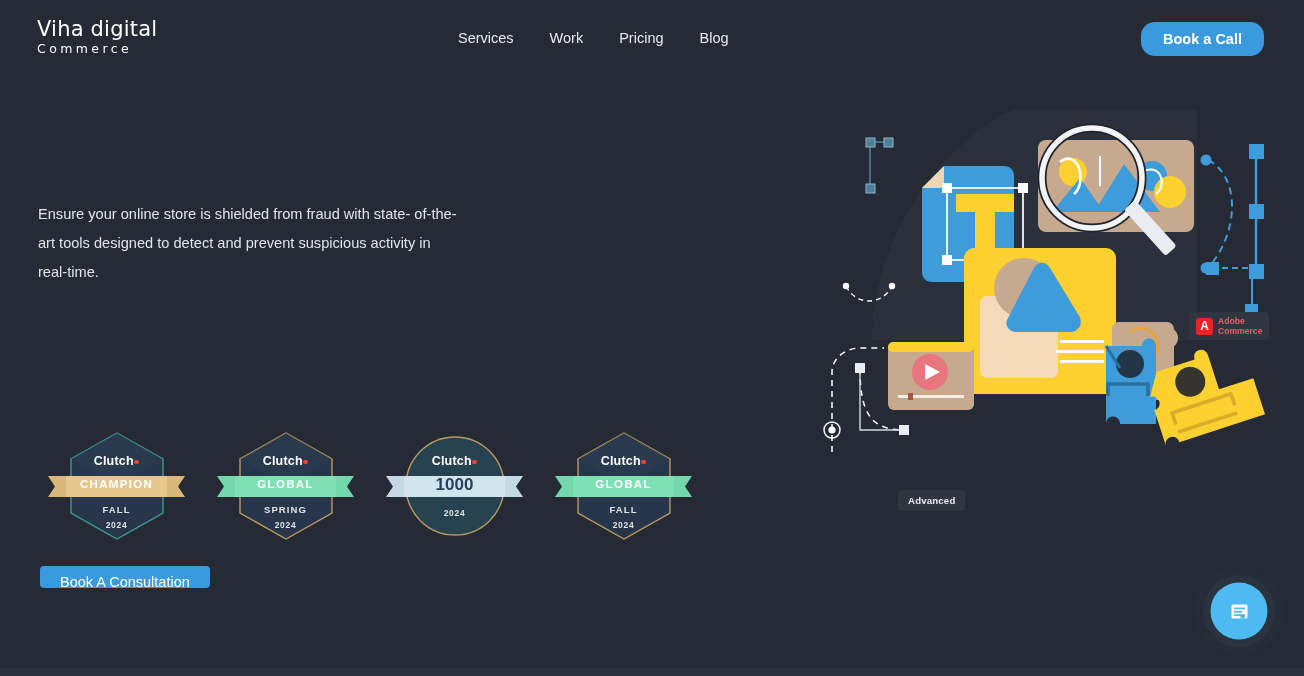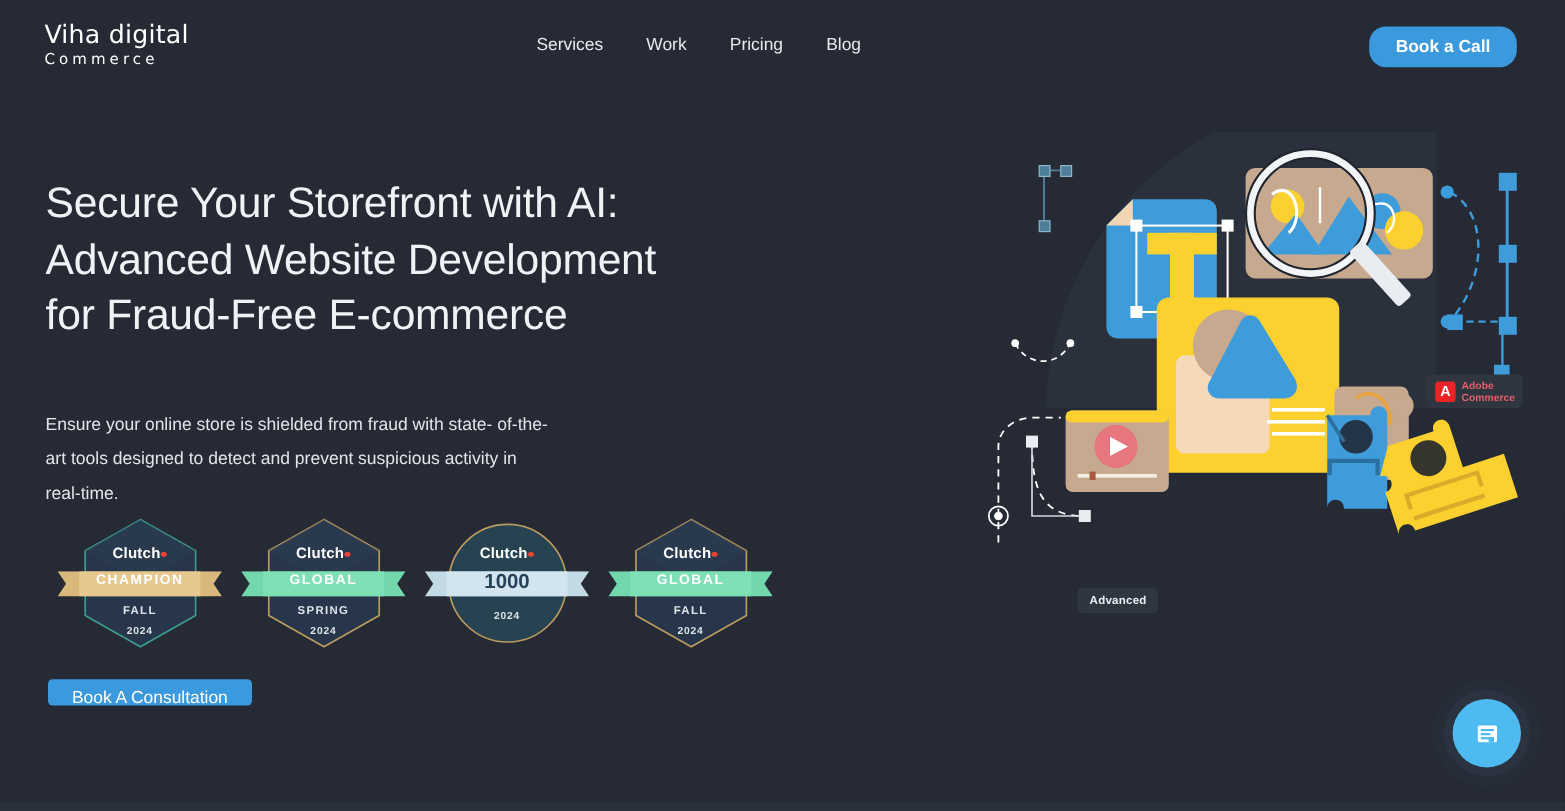--- a/index.html
+++ b/index.html
@@ -20,21 +20,21 @@
   .logo-l1 {
     font-size: 21px; font-weight: 400; color: #ffffff;
     letter-spacing: .2px; line-height: 22px;
     font-family: "DejaVu Sans", sans-serif;
   }
   .logo-l2 {
     font-size: 12.5px; font-weight: 400; color: #ffffff;
     letter-spacing: 3.4px; line-height: 15px; margin-top: 1px;
     font-family: "DejaVu Sans", sans-serif;
   }
-  .nav { position: absolute; left: 429px; top: 0; height: 76px; display: flex; align-items: center; justify-content: space-between; }
+  .nav { position: absolute; left: 440px; top: 0; height: 76px; display: flex; align-items: center; justify-content: space-between; }
   .nav a {
     color: #e8eaee; font-size: 14.5px; text-decoration: none;
     padding: 6px 18px; display: inline-block; white-space: nowrap;
   }
   .book-call {
     position: absolute; right: 40px; top: 22px;
     background: #3b9ade; color: #ffffff; border: none;
     font-size: 14.5px; font-weight: 700; font-family: "Liberation Sans", sans-serif;
     padding: 0 22px; height: 34px; border-radius: 14px; cursor: pointer;
     line-height: 34px;
@@ -48,21 +48,21 @@
     font-family: "Liberation Sans", sans-serif;
   }
   .hero-sub {
     margin-top: 54px;
     font-size: 14.6px; color: #e2e5ea; line-height: 29px; max-width: 420px;
   }
 
   
   .badges {
     position: absolute; left: 40px; top: 428px;
-    display: flex; gap: 0px;
+    display: flex; gap: 16px;
   }
   .badge { position: relative; width: 153px; height: 115px; }
 
   .hex {
     position: absolute; left: 50%; top: 2px; transform: translateX(-50%);
     width: 102px; height: 112px;
   }
   .hex svg { display: block; }
 
   .badge-clutch {
@@ -167,25 +167,20 @@
       <a href="#">Services</a>
       <a href="#">Work</a>
       <a href="#">Pricing</a>
       <a href="#">Blog</a>
     </nav>
 
     <button class="book-call">Book a Call</button>
   </div>
 
   <div class="hero-left">
-    <h1 class="hero-title">
-      <span>Secure Your Storefront with AI:</span><br>
-      <span>Advanced Website Development</span><br>
-      <span>for Fraud-Free E-commerce</span>
-    </h1>
     <p class="hero-sub">Ensure your online store is shielded from fraud with state- of-the-art tools designed to detect and prevent suspicious activity in real-time.</p>
   </div>
 
   <div class="badges">
 
     <div class="badge">
       <div class="hex">
         <svg width="102" height="112" viewBox="0 0 102 112">
           <polygon points="51,3 97,29 97,83 51,109 5,83 5,29" fill="#27364a" stroke="#3e9c8d" stroke-width="1.4"></polygon>
           <polygon points="51,3 97,29 51,55 5,29" fill="#2c3d52" opacity=".55"></polygon>

